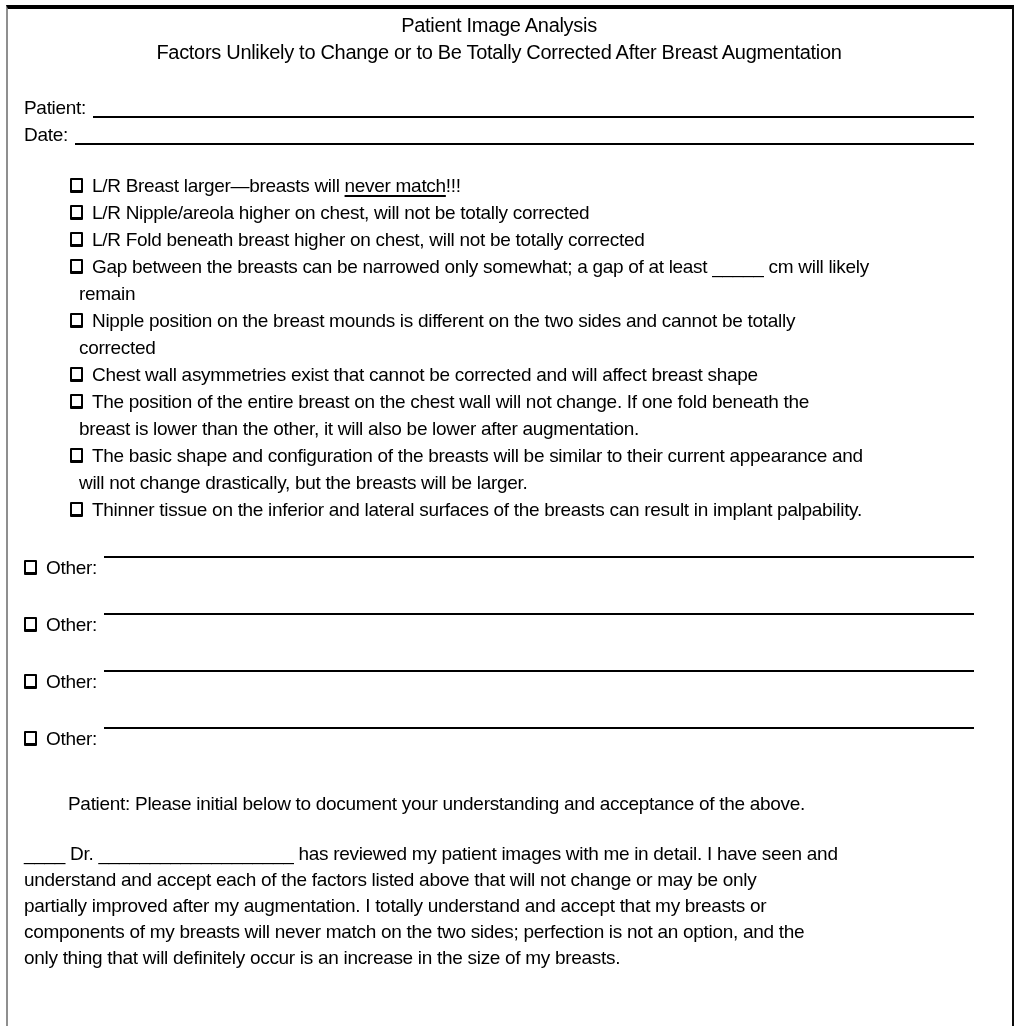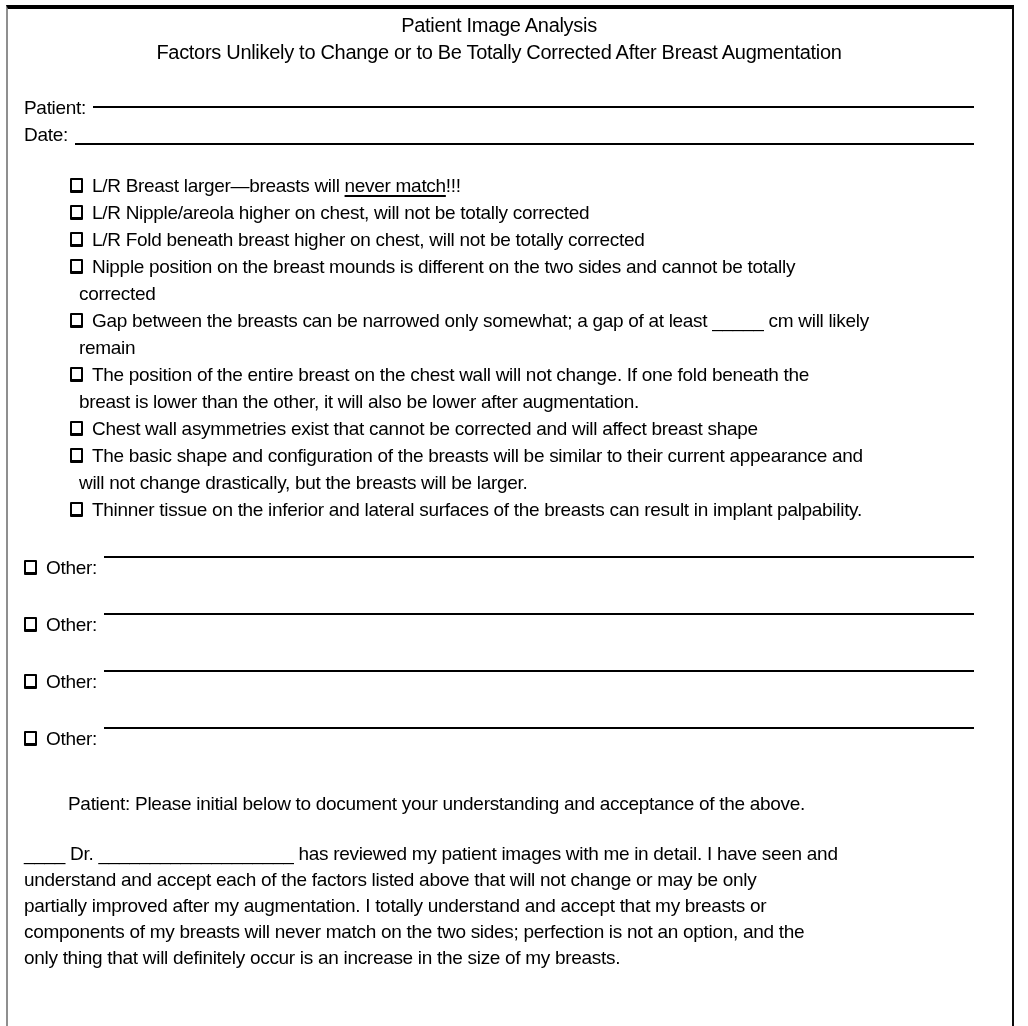--- a/index.html
+++ b/index.html
@@ -30,21 +30,21 @@
   .doc-header {
     text-align: center;
     font-size: 20px;
     line-height: 27px;
   }
   .field-row {
     display: flex;
     align-items: flex-end;
     height: 27px;
   }
-  .field-row.patient { margin-top: 28px; align-items: center; }
+  .field-row.patient { margin-top: 28px; }
   .field-row.date    { }
   .fill-line {
     flex: 1 1 auto;
     height: 2px;
     border-bottom: 2px solid #000;
     margin-left: 7px;
     margin-bottom: 3px;
   }
   .checklist { margin-top: 24px; }
   .check-item {
@@ -101,27 +101,27 @@
 
   <div class="field-row date">
     <span>Date:</span>
     <div class="fill-line"></div>
   </div>
 
   <div class="checklist" id="checklist">
       <div class="check-item"><span class="checkbox"></span><span>L/R Breast larger—breasts will </span><span class="u-underline">never match</span><span>!!!</span></div>
       <div class="check-item"><span class="checkbox"></span><span>L/R Nipple/areola higher on chest, will not be totally corrected</span></div>
       <div class="check-item"><span class="checkbox"></span><span>L/R Fold beneath breast higher on chest, will not be totally corrected</span></div>
+      <div class="check-item"><span class="checkbox"></span><span>Gap between the breasts can be narrowed only somewhat; a gap of at least _____ cm will likely
+remain</span></div>
       <div class="check-item"><span class="checkbox"></span><span>Nipple position on the breast mounds is different on the two sides and cannot be totally
 corrected</span></div>
-      <div class="check-item"><span class="checkbox"></span><span>Gap between the breasts can be narrowed only somewhat; a gap of at least _____ cm will likely
-remain</span></div>
+      <div class="check-item"><span class="checkbox"></span><span>Chest wall asymmetries exist that cannot be corrected and will affect breast shape</span></div>
       <div class="check-item"><span class="checkbox"></span><span>The position of the entire breast on the chest wall will not change. If one fold beneath the
 breast is lower than the other, it will also be lower after augmentation.</span></div>
-      <div class="check-item"><span class="checkbox"></span><span>Chest wall asymmetries exist that cannot be corrected and will affect breast shape</span></div>
       <div class="check-item"><span class="checkbox"></span><span>The basic shape and configuration of the breasts will be similar to their current appearance and
 will not change drastically, but the breasts will be larger.</span></div>
       <div class="check-item"><span class="checkbox"></span><span>Thinner tissue on the inferior and lateral surfaces of the breasts can result in implant palpability.</span></div>
     </div>
 
   <div id="other-rows">
       <div class="other-row">
         <span class="other-lead"><span class="checkbox"></span><span>Other:</span></span>
         <div class="fill-line"></div>
       </div>

